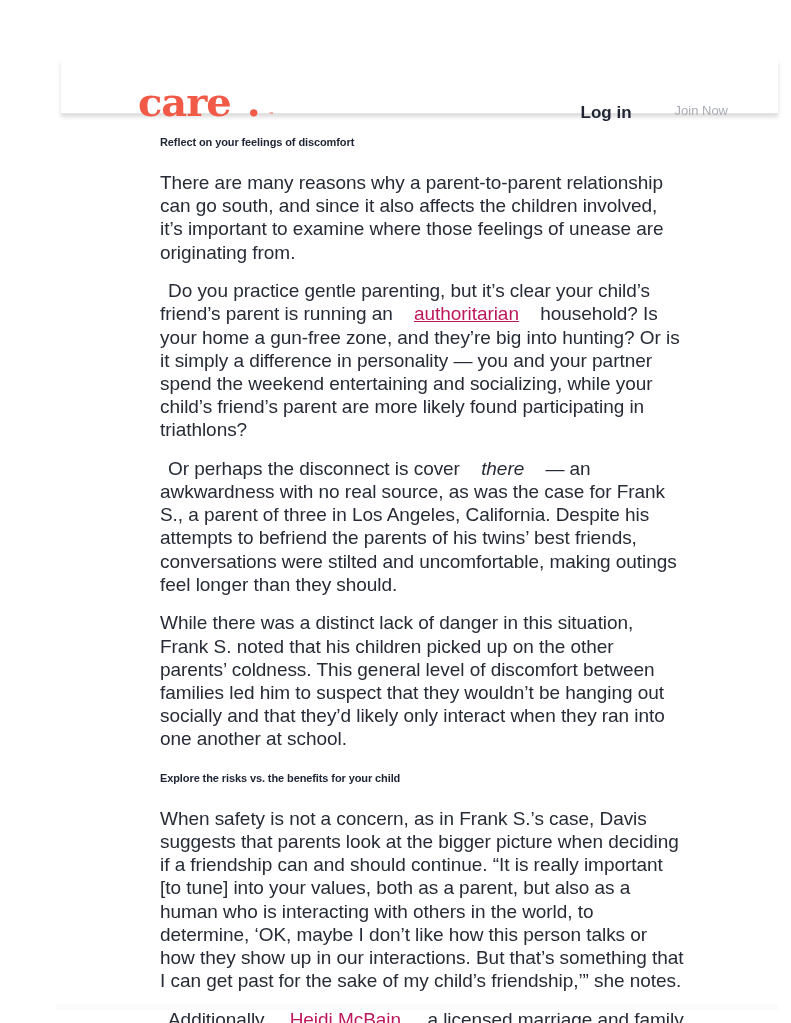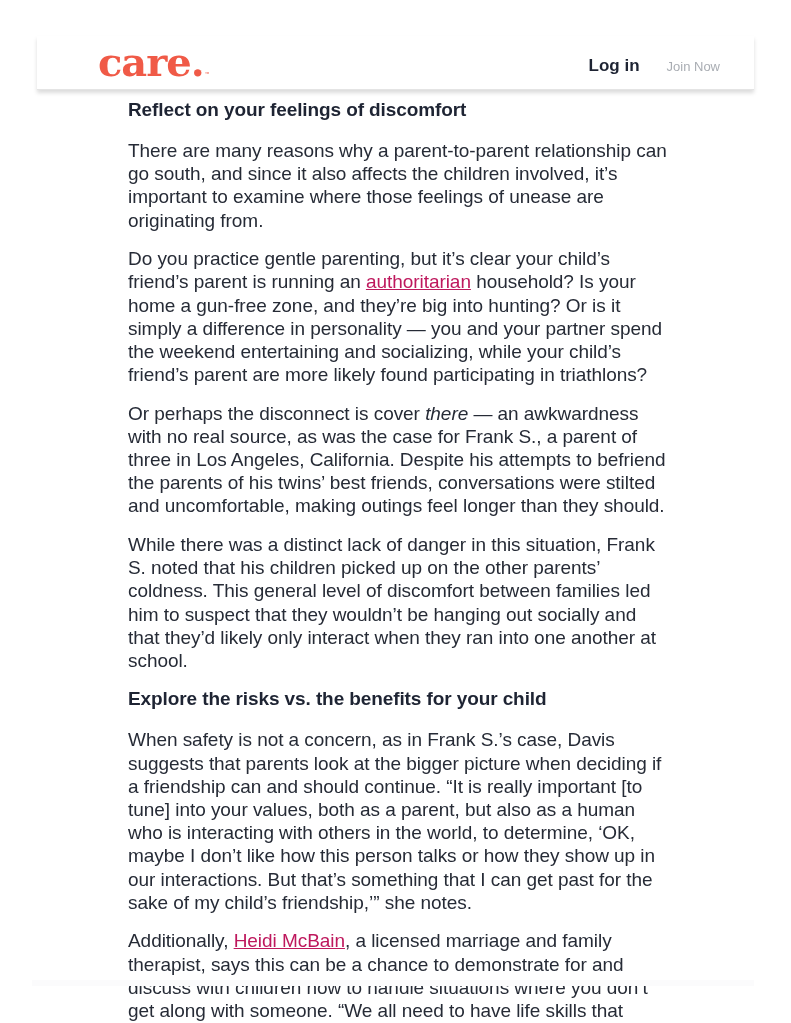--- a/index.html
+++ b/index.html
@@ -1,15 +1,15 @@
 <!DOCTYPE html>
 <html><head>
   <meta charset="utf-8">
   <style>
-    * { box-sizing: border-box; margin: 0; padding: 0; }
+    * { box-sizing: border-box; margin: 8px; padding: 0; }
     html, body {
       width: 791px;
       height: 1023px;
       background: #ffffff;
       overflow: hidden;
     }
     body {
       position: relative;
       font-family: "Liberation Sans", "DejaVu Sans", sans-serif;
       color: #1f2430;
@@ -42,23 +42,22 @@
       color: #f05a47;
     }
     .logo .tm {
       font-size: 5px;
       color: #f05a47;
       margin-left: 1px;
     }
     .nav {
       position: absolute;
       right: 34px;
-      top: 20px;
+      top: 27px;
       display: flex;
-      align-items: center;
       gap: 27px;
     }
     .login {
       font-size: 17px;
       font-weight: bold;
       color: #1e2433;
       cursor: pointer;
       text-decoration: none;
     }
     .join {
@@ -67,21 +66,21 @@
       cursor: pointer;
       text-decoration: none;
     }
     .article {
       position: absolute;
       left: 128px;
       top: 98px;
       width: 540px;
     }
     .article h2 {
-      font-size: 19px;
+      font-size: 11px;
       font-weight: bold;
       color: #1e2433;
       line-height: 24px;
       margin-bottom: 17px;
       letter-spacing: -0.1px;
     }
     .article p {
       font-size: 19px;
       line-height: 23.2px;
       color: #262b36;

